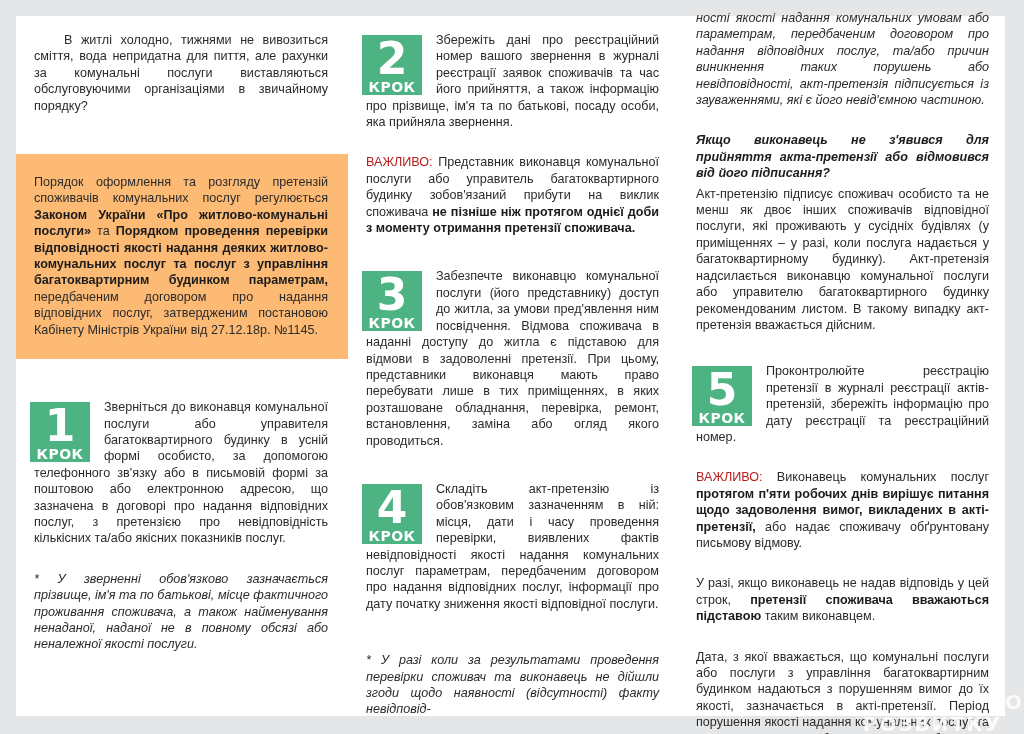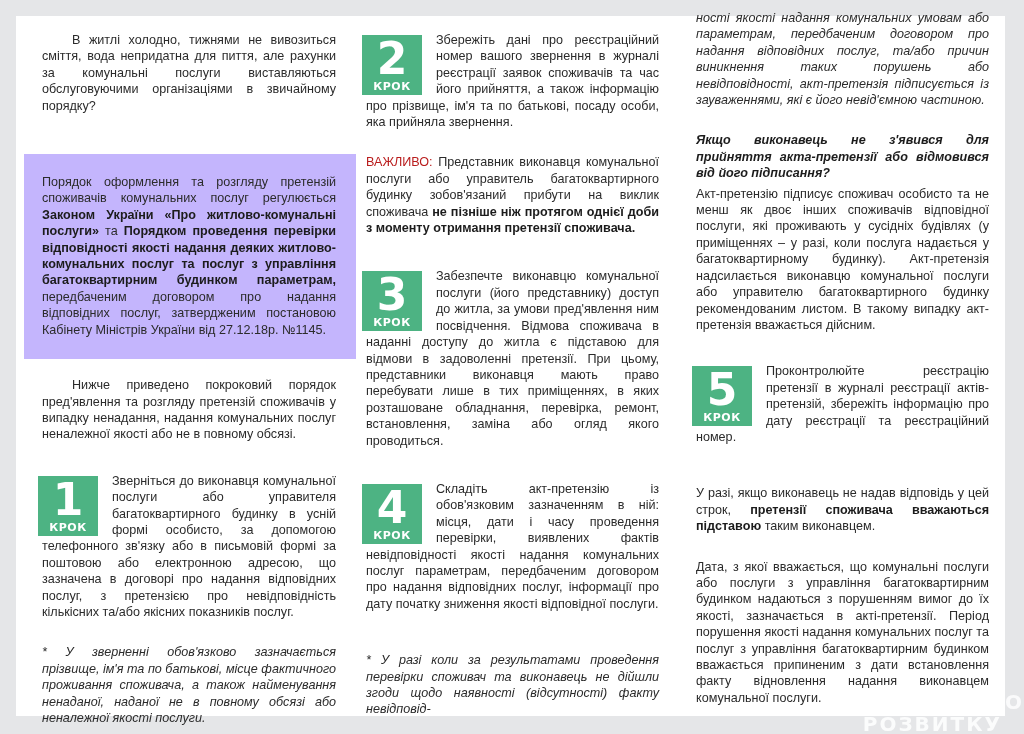--- a/index.html
+++ b/index.html
@@ -12,43 +12,43 @@
   }
   .sheet {
     position: absolute; left: 16px; top: 16px; width: 989px; height: 700px;
     background: #ffffff;
   }
   .col {
     position: absolute; top: 0; height: 700px; box-sizing: border-box;
     font-size: 12.6px; line-height: 16.4px;
   }
   .col p { margin: 4px; text-align: justify; }
-  .col1 { left: 8px; width: 332px; }
+  .col1 { left: 0; width: 332px; }
   .col2 { left: 332px; width: 331px; padding: 12px 16px 0 14px; }
   .col3 { left: 663px; width: 326px; padding: 0 12px 0 13px; }
   .col3 { top: 0; }
   .pad { padding: 0 16px 0 14px; }
   .indent { text-indent: 30px; }
   .greenbox {
-    background: #c4b5fd;
+    background: #fdba74;
     padding: 16px 16px 17px 14px;
     margin-top: 20px;
   }
   .step {
     float: left; width: 60px; height: 60px; background: #4db383;
     color: #fff; text-align: center; margin: 3px 14px 2px 0;
     position: relative;
   }
   .step .num {
     display: block; font-family: "DejaVu Sans", sans-serif; font-weight: bold;
     font-size: 44px; line-height: 44px; padding-top: 2px;
   }
   .step .lbl {
     display: block; font-family: "DejaVu Sans", sans-serif; font-weight: bold;
-    font-size: 11px; line-height: 12px; letter-spacing: 0.5px;
+    font-size: 14px; line-height: 12px; letter-spacing: 0.5px;
   }
   .clear { clear: both; }
   .em { font-style: italic; }
   .b { font-weight: bold; color: #1c1c1c; }
   .green { color: #b91c1c; }
   .gap { height: 16px; }
   .watermark {
     position: absolute; right: 22px; top: 712px;
     font-family: "DejaVu Sans", sans-serif; font-weight: bold;
     font-size: 20px; letter-spacing: 2px; color: rgba(255,255,255,0.85);
@@ -68,21 +68,20 @@
     <div class="pad" style="padding-top:12px;">
       <p class="indent">В житлі холодно, тижнями не вивозиться сміття, вода непридатна для пиття, але рахунки за комунальні послуги виставляються обслуговуючими організаціями в звичайному порядку?</p>
       <div class="gap"></div>
     </div>
 
     <div class="greenbox">
       <p><span>Порядок оформлення та розгляду претензій споживачів комунальних послуг регулюється </span><span class="b">Законом України «Про житлово-комунальні послуги»</span><span> та </span><span class="b">Порядком проведення перевірки відповідності якості надання деяких житлово-комунальних послуг та послуг з управління багатоквартирним будинком параметрам,</span><span> передбаченим договором про надання відповідних послуг, затвердженим постановою Кабінету Міністрів України від 27.12.18р. №1145.</span></p>
     </div>
 
     <div class="pad" style="padding-top:14px;">
-      <p class="indent">Нижче приведено покроковий порядок пред'явлення та розгляду претензій споживачів у випадку ненадання, надання комунальних послуг неналежної якості або не в повному обсязі.</p>
       <div style="height:22px;"></div>
       <div>
         <div class="step">
           <span class="num">1</span>
           <span class="lbl">КРОК</span>
         </div>
         <p>Зверніться до виконавця комунальної послуги або управителя багатоквартирного будинку в усній формі особисто, за допомогою телефонного зв'язку або в письмовій формі за поштовою або електронною адресою, що зазначена в договорі про надання відповідних послуг, з претензією про невідповідність кількісних та/або якісних показників послуг.</p>
         <div class="clear"></div>
       </div>
       <div class="gap"></div>
@@ -135,20 +134,21 @@
     <div style="height:22px;"></div>
     <div>
       <div class="step">
         <span class="num">5</span>
         <span class="lbl">КРОК</span>
       </div>
       <p>Проконтролюйте реєстрацію претензії в журналі реєстрації актів-претензій, збережіть інформацію про дату реєстрації та реєстраційний номер.</p>
       <div class="clear"></div>
     </div>
     <div class="gap"></div>
+    <p><span class="green">ВАЖЛИВО:</span><span> Виконавець комунальних послуг </span><span class="b">протягом п'яти робочих днів вирішує питання щодо задоволення вимог, викладених в акті-претензії,</span><span> або надає споживачу обґрунтовану письмову відмову.</span></p>
     <div class="gap"></div>
     <p><span>У разі, якщо виконавець не надав відповідь у цей строк, </span><span class="b">претензії споживача вважаються підставою</span><span> таким виконавцем.</span></p>
     <div class="gap"></div>
     <p>Дата, з якої вважається, що комунальні послуги або послуги з управління багатоквартирним будинком надаються з порушенням вимог до їх якості, зазначається в акті-претензії. Період порушення якості надання комунальних послуг та послуг з управління багатоквартирним будинком вважається припиненим з дати встановлення факту відновлення надання виконавцем комунальної послуги.</p>
   </div>
 </div>
 
 <div class="watermark2">О</div>
 <div class="watermark">РОЗВИТКУ</div>
 

